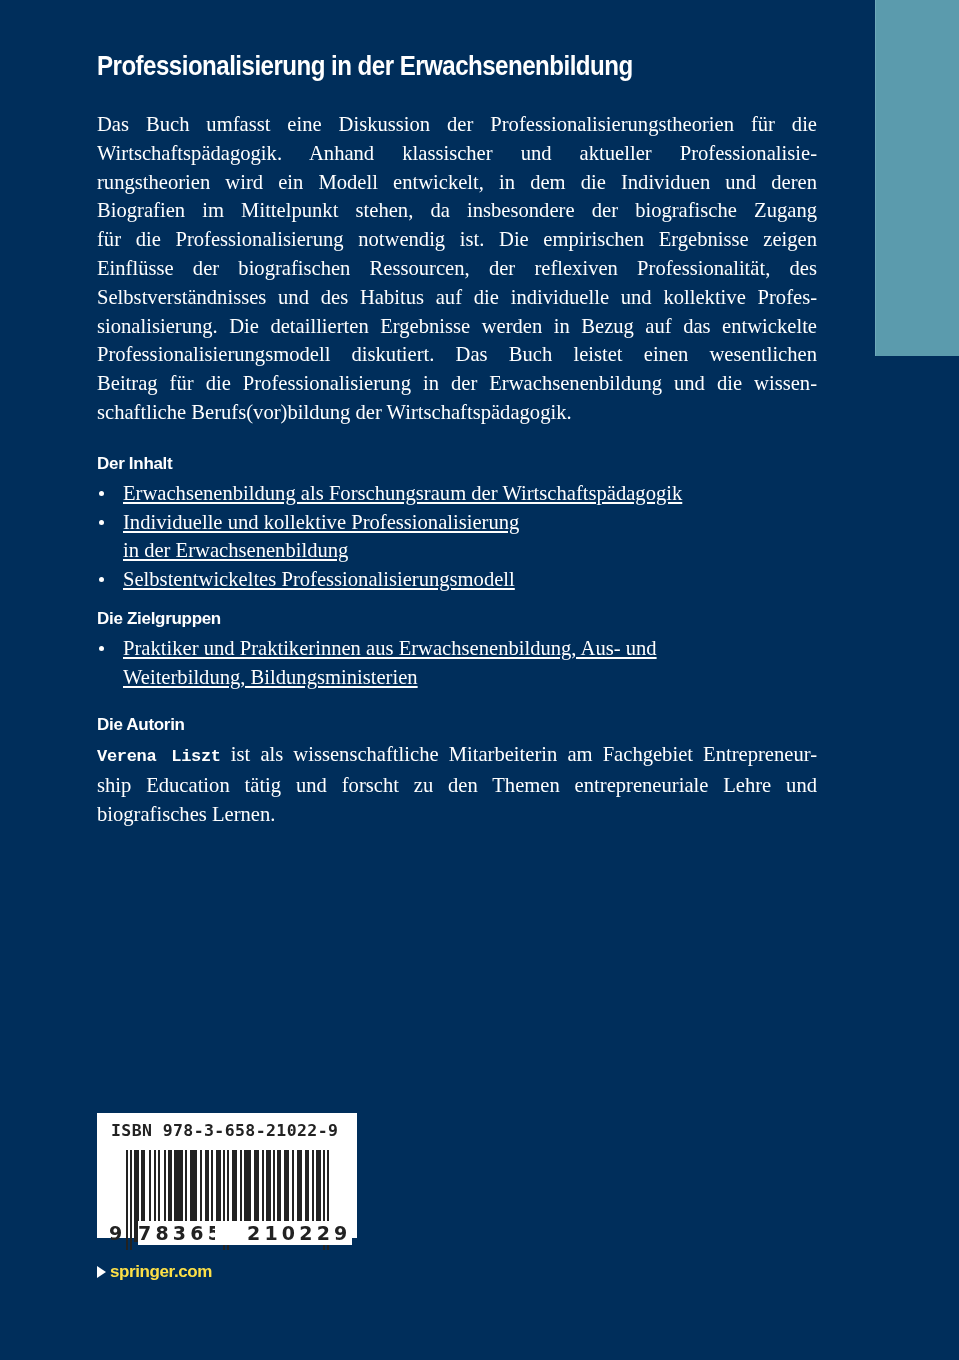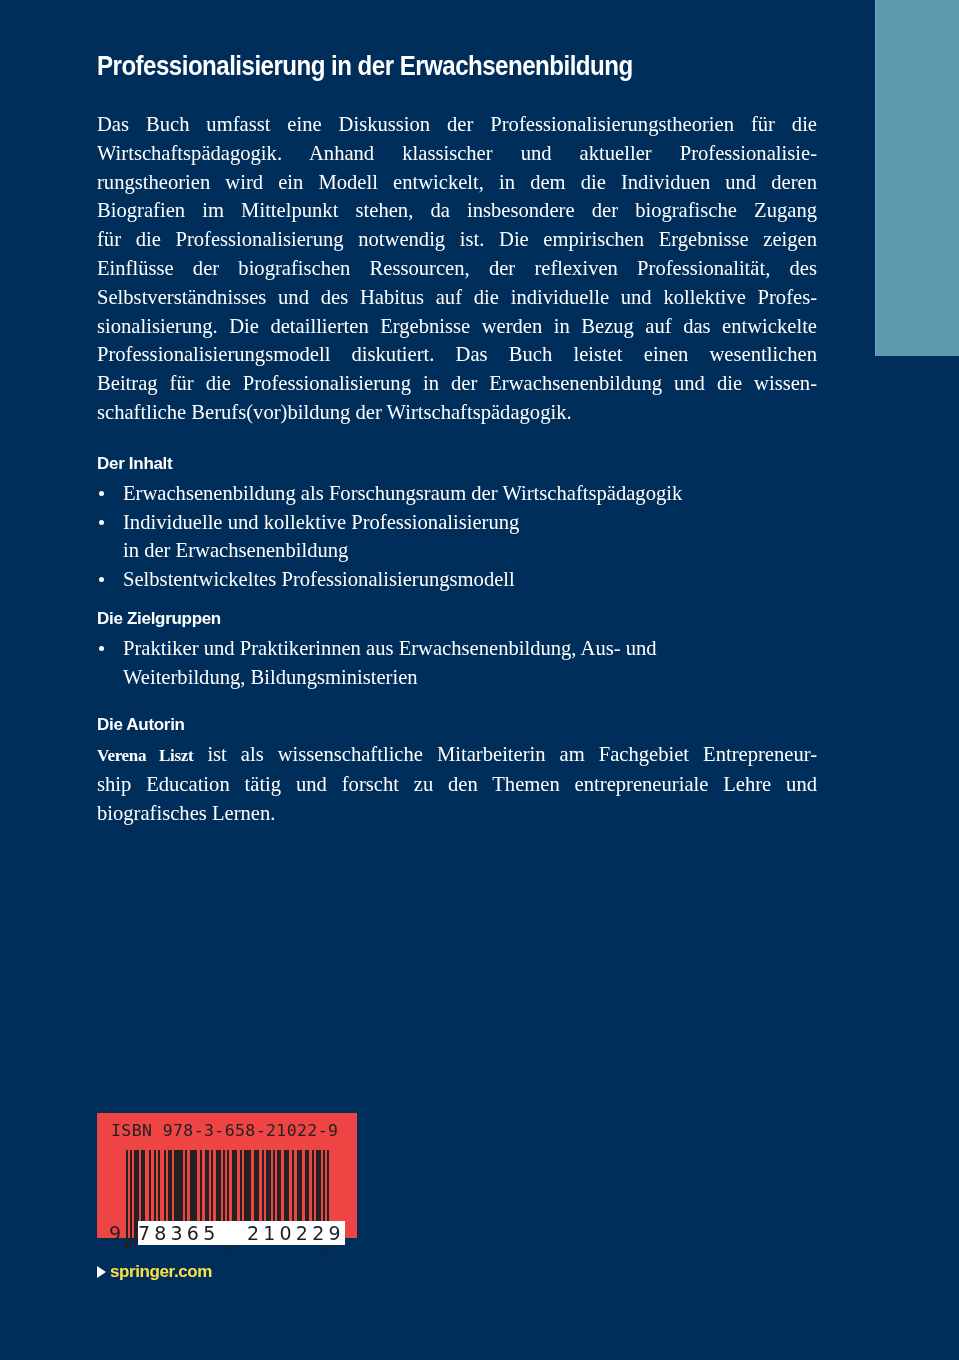--- a/index.html
+++ b/index.html
@@ -69,54 +69,56 @@
       height: 26px;
       line-height: 26px;
     }
     .sec-inhalt { margin-top: 24px; }
     .sec-ziel { margin-top: 12px; }
     .sec-autorin { margin-top: 20px; }
     ul.bullets {
       list-style: none;
       padding: 0;
       margin: 2px 0 0 0;
+      text-decoration: underline;
     }
     ul.bullets li {
       position: relative;
       padding-left: 26px;
       font-family: "Liberation Serif", serif;
       font-size: 20.6px;
       line-height: 28.8px;
     }
     .bullet-dot {
       position: absolute;
       left: 2px;
       top: 12px;
       width: 5px;
       height: 5px;
       border-radius: 50%;
       background: #ffffff;
     }
     .author-name {
-      font-family: Liberation Serif, serif;
+      font-family: Liberation Mono, monospace;
       font-weight: bold;
       font-size: 17px;
       letter-spacing: -0.3px;
       margin-top: 16px;
     }
     .author-text { margin-top: 2px; }
 
     
     .barcode-box {
       position: absolute;
       left: 97px;
       top: 1113px;
       width: 260px;
       height: 125px;
-      background: #ef4444;
+      background: #ffffff;
+      font-weight: bold;
     }
     .isbn-text {
       position: absolute;
       left: 14px;
       top: 8px;
       font-family: "DejaVu Sans Mono", monospace;
       font-size: 16.5px;
       color: #222222;
       letter-spacing: 0.4px;
       white-space: nowrap;

